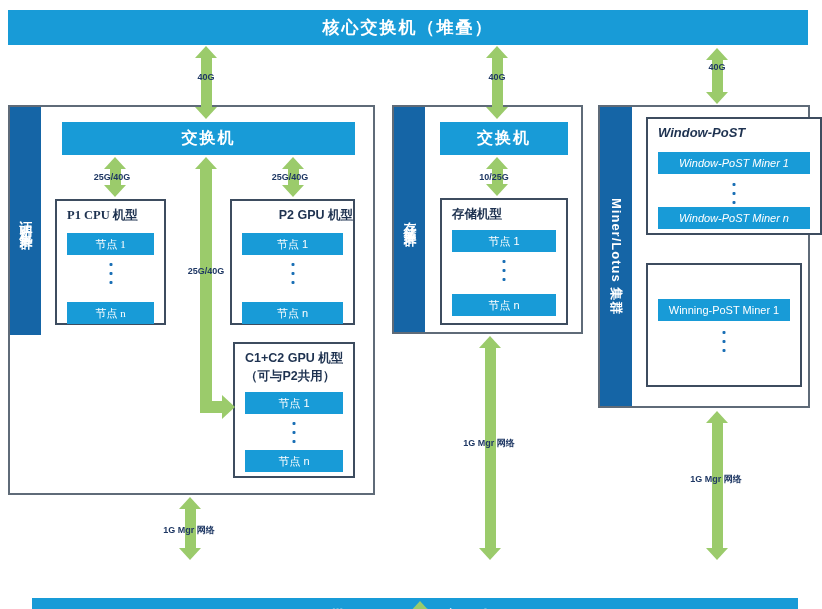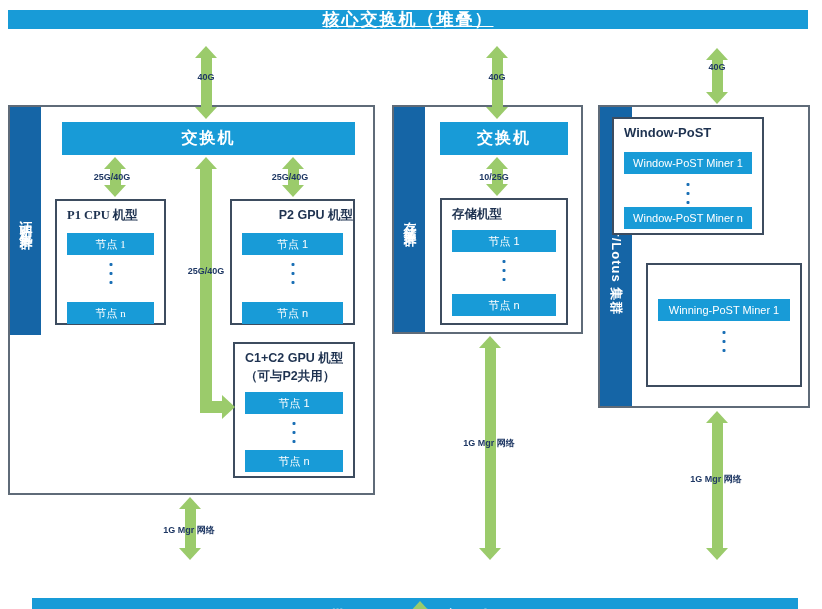--- a/index.html
+++ b/index.html
@@ -40,21 +40,21 @@
   .tri-up{position:absolute;width:0;height:0;border-left:11px solid transparent;border-right:11px solid transparent;border-bottom:12px solid var(--green);}
   .tri-right{position:absolute;width:0;height:0;border-top:12px solid transparent;border-bottom:12px solid transparent;border-left:13px solid var(--green);}
 
   .lk{position:absolute;transform:translate(-50%,-50%);font-size:9px;font-weight:bold;color:var(--navy);white-space:nowrap;z-index:5;}
 </style>
 </head>
 <body>
 
 <div id="canvas">
 
-  <div class="bar big" style="left:8px;top:10px;width:800px;height:19px;text-decoration:underline;">
+  <div class="bar big" style="left:8px;top:10px;width:800px;height:35px;">
     <span>核心交换机（堆叠）</span>
   </div>
 
   <div class="bar big" style="left:32px;top:562px;width:766px;height:39px;margin-top:36px;">
     <span>带外管理网络交换机</span>
   </div>
   <div class="tri-up" style="left:409px;top:601px;"></div>
 
   <div class="cluster" style="left:8px;top:105px;width:367px;height:390px;"></div>
   <div class="strip" style="left:10px;top:107px;width:31px;height:228px;">
@@ -115,21 +115,21 @@
         <i></i>
       </div>
     <div class="nbar" style="top:94px;">节点 n</div>
   </div>
 
   <div class="cluster" style="left:598px;top:105px;width:212px;height:303px;"></div>
   <div class="strip" style="left:600px;top:107px;width:32px;height:299px;">
     <span class="vlabel rot">Miner/Lotus 集群</span>
   </div>
 
-  <div class="mbox" style="left:612px;top:117px;width:152px;height:118px;">
+  <div class="mbox" style="left:646px;top:117px;width:176px;height:118px;font-style:italic;">
     <div class="mtitle" style="font-size:13px;">Window-PoST</div>
     <div class="nbar" style="top:33px;">Window-PoST Miner 1</div>
     <div class="dots" style="top:64px;">
         <i></i>
         <i></i>
         <i></i>
       </div>
     <div class="nbar" style="top:88px;">Window-PoST Miner n</div>
   </div>
 

